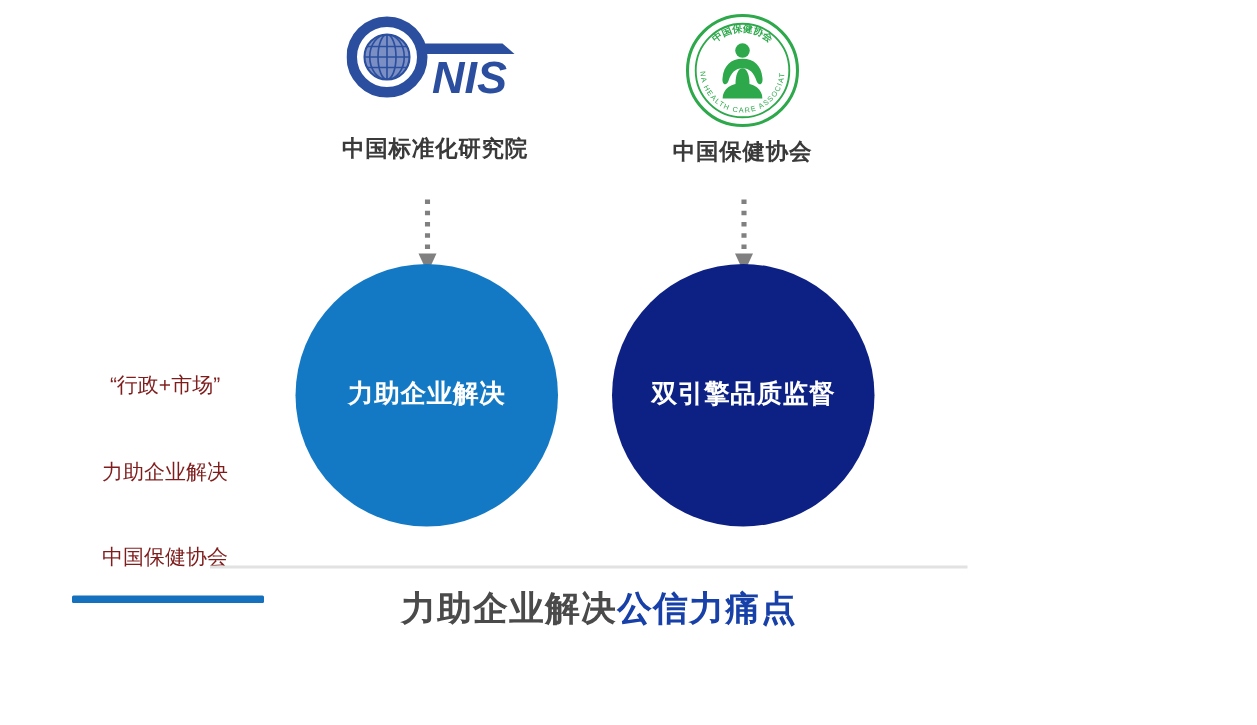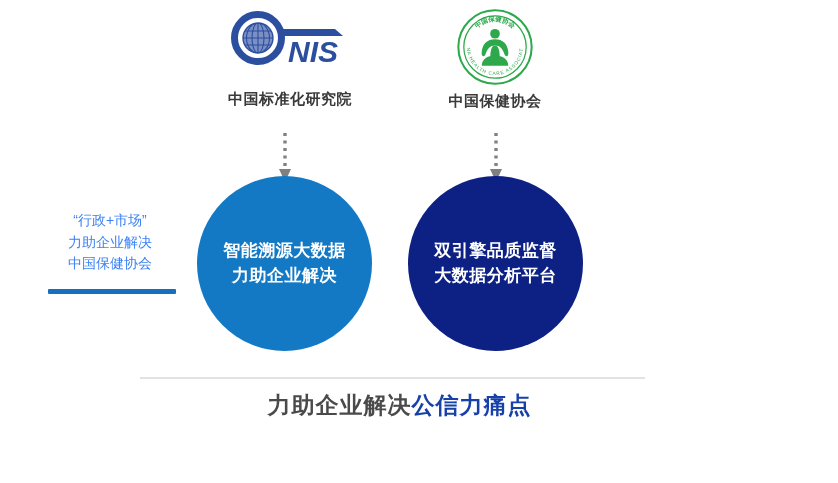--- a/index.html
+++ b/index.html
@@ -39,21 +39,21 @@
     letter-spacing:.5px;
   }
   #bubble-left{left:197px;top:176px;background:#1479c4;}
   #bubble-right{left:408px;top:176px;background:#0d2084;}
   .bubble .lines span{display:block;white-space:nowrap;}
 
   
   .side{position:absolute;text-align:center;}
   .side .lines span{
     display:block;white-space:nowrap;
-    font-size:14px;color:#3b82f6;line-height:1.55;font-weight:500;
+    font-size:14px;color:#7f1d1d;line-height:1.55;font-weight:500;margin-top:36px;
   }
   .side-bar{height:5px;background:#1570bd;border-radius:1px;}
 
   #side-left{left:20px;top:210px;width:180px;}
   #side-left .side-bar{width:128px;margin:14px auto 0 28px;}
   #side-right{left:598px;top:226px;width:220px;}
   #side-right .side-bar{width:180px;margin:16px auto 0 15px;}
 
   
   #divider{
@@ -141,29 +141,27 @@
 
   <div class="connector" style="left:489px;top:132px;">
     <svg width="14" height="52" viewBox="0 0 14 52" xmlns="http://www.w3.org/2000/svg">
       <line x1="7" y1="1" x2="7" y2="36" stroke="#808080" stroke-width="3.4" stroke-dasharray="3 4.5" stroke-linecap="butt"></line>
       <path d="M1 37 L13 37 L7 50 Z" fill="#808080"></path>
     </svg>
   </div>
 
   <div class="bubble" id="bubble-left">
     <div class="lines">
-      <span>智能溯源大数据</span>
       <span>力助企业解决</span>
     </div>
   </div>
 
   <div class="bubble" id="bubble-right">
     <div class="lines">
       <span>双引擎品质监督</span>
-      <span>大数据分析平台</span>
     </div>
   </div>
 
   <div class="side" id="side-left">
     <div class="lines">
       <span>“行政+市场”</span>
       <span>力助企业解决</span>
       <span>中国保健协会</span>
     </div>
     <div class="side-bar"></div>

